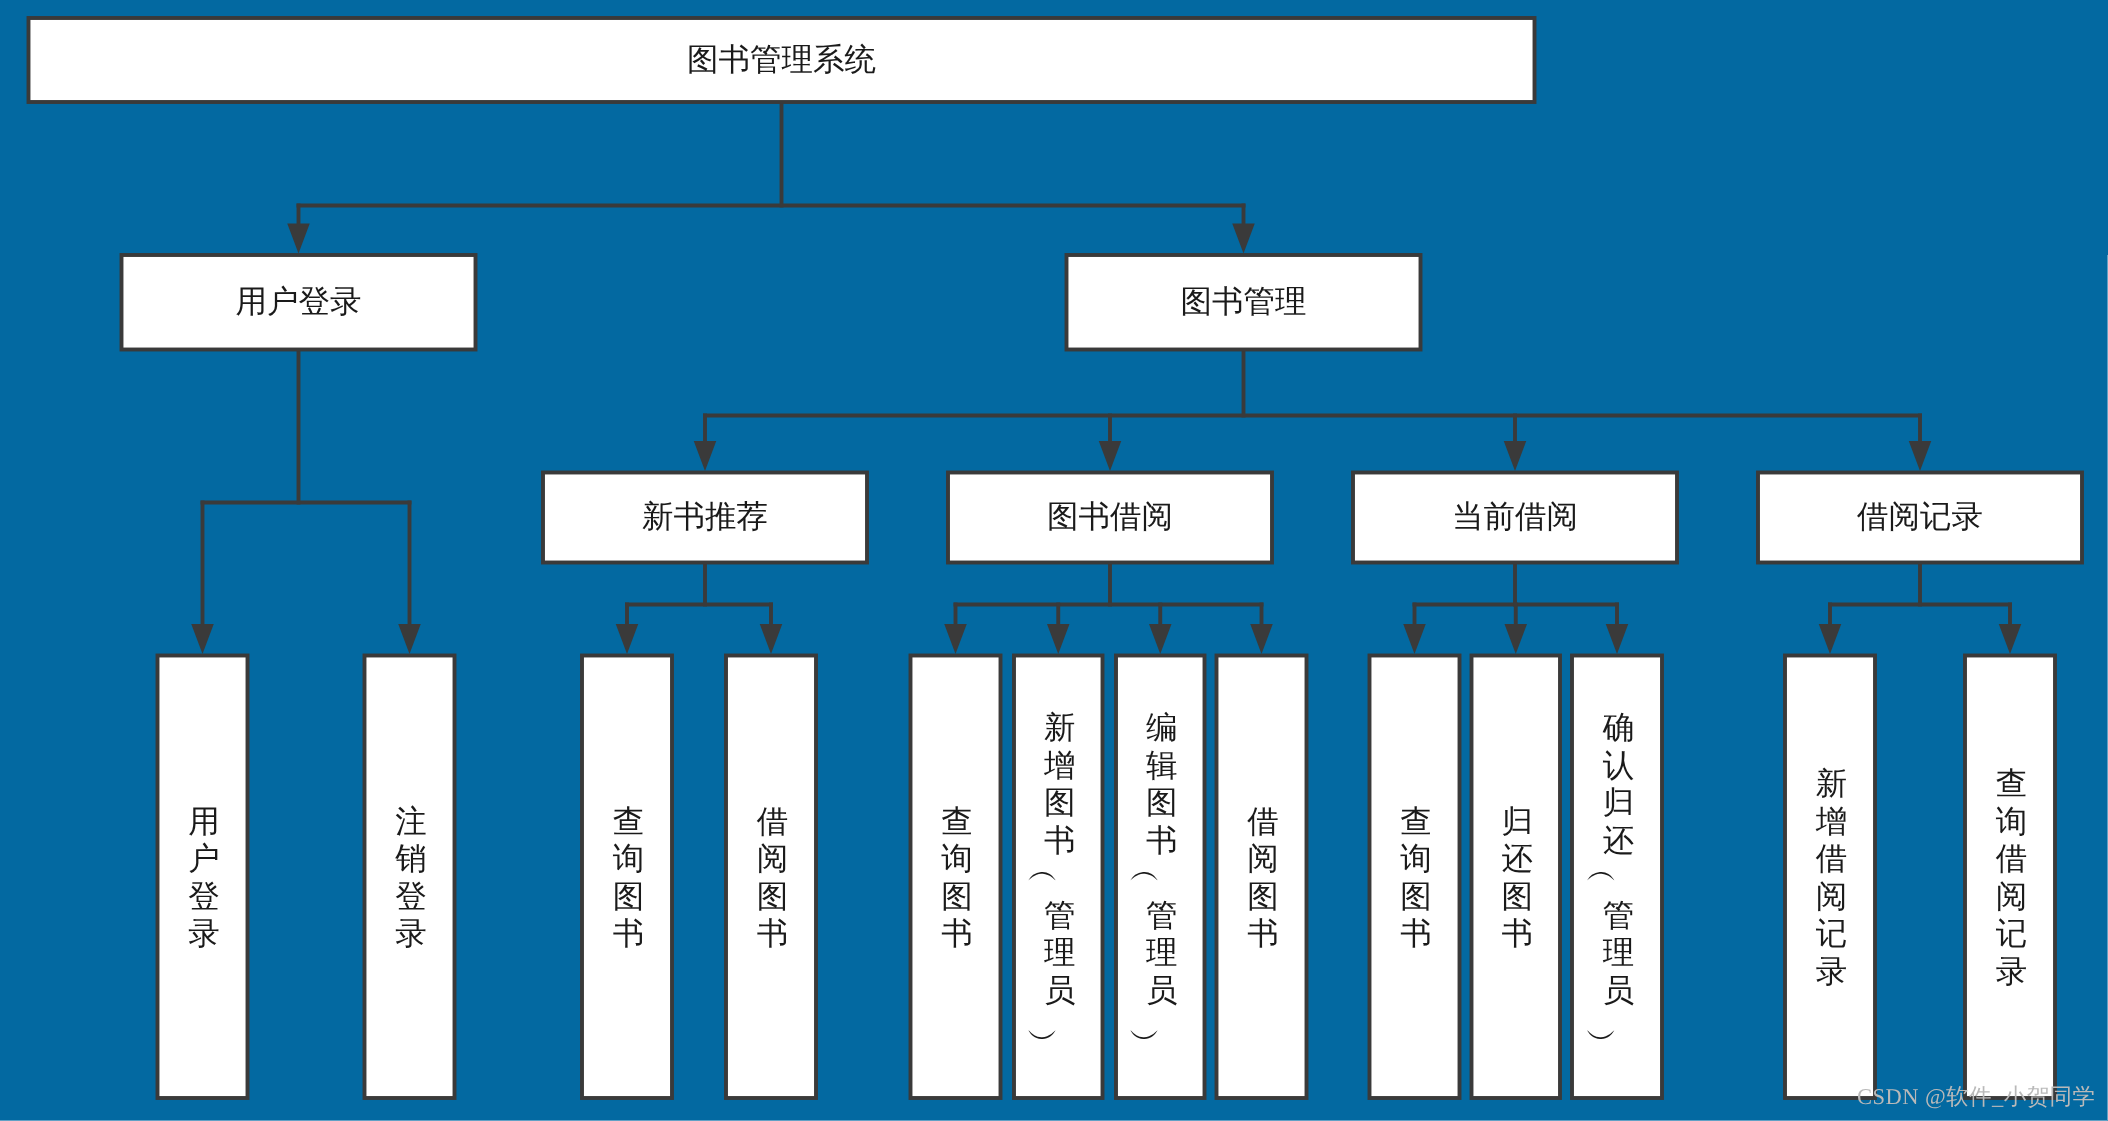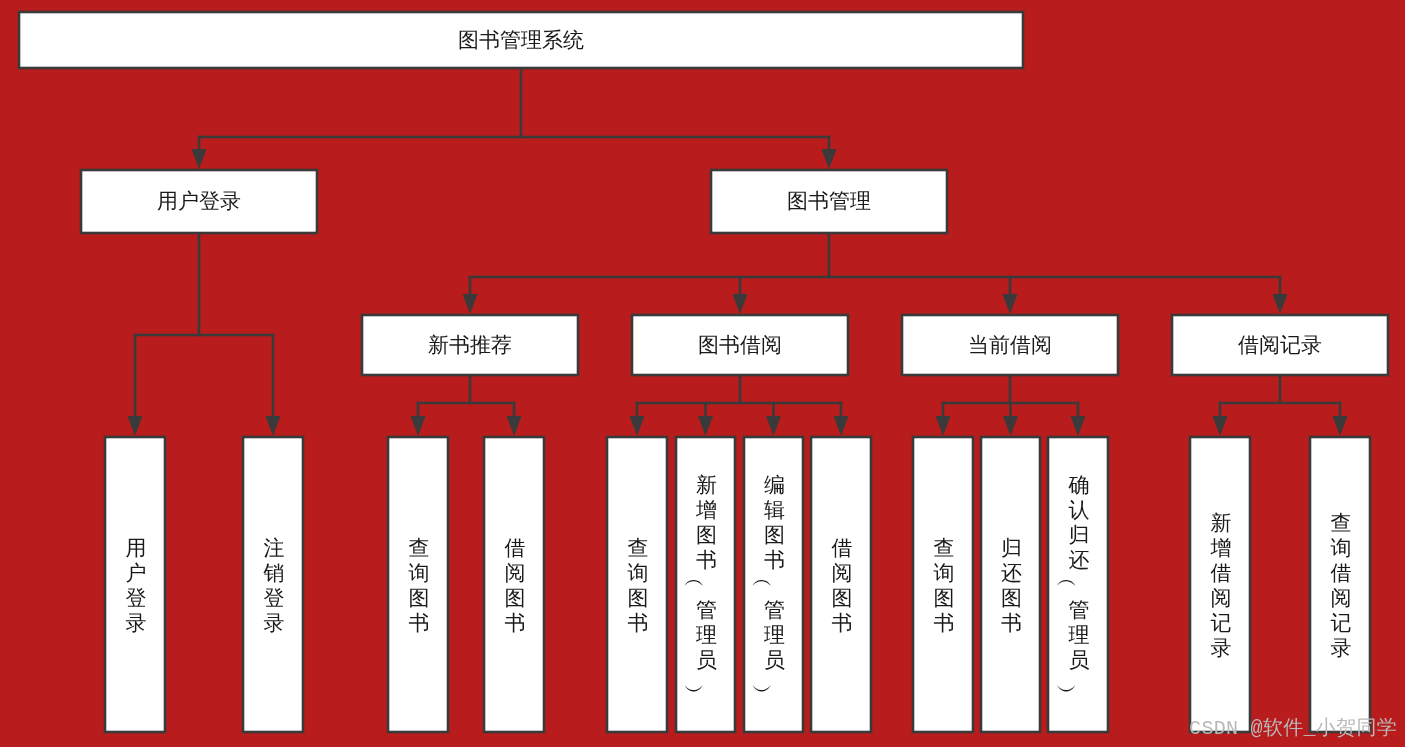--- a/index.html
+++ b/index.html
@@ -10,21 +10,21 @@
   body {
     width: 1405px;
     height: 747px;
     font-family: "Liberation Sans", "DejaVu Sans", sans-serif;
     overflow: hidden;
   }
   #diagram-root {
     position: relative;
     width: 1405px;
     height: 747px;
-    background: #b91c1c;
+    background: #0369a1;
   }
   svg.diagram-canvas {
     position: absolute;
     top: 0;
     left: 0;
     width: 1405px;
     height: 747px;
     display: block;
   }
   .node-box {
@@ -52,22 +52,22 @@
   .node-label-vertical {
     fill: #1a1a1a;
     font-family: "Liberation Sans", "DejaVu Sans", sans-serif;
     font-size: 21px;
     text-anchor: middle;
   }
   .watermark {
     position: absolute;
     right: 8px;
     bottom: 6px;
-    font-family: Liberation Mono, monospace;
-    font-size: 20px;
+    font-family: Liberation Serif, serif;
+    font-size: 15px;
     color: #b9b9b9;
     letter-spacing: 0.3px;
     white-space: nowrap;
     user-select: none;
   }
 </style>
 </head>
 <body>
 
 <div id="diagram-root">

